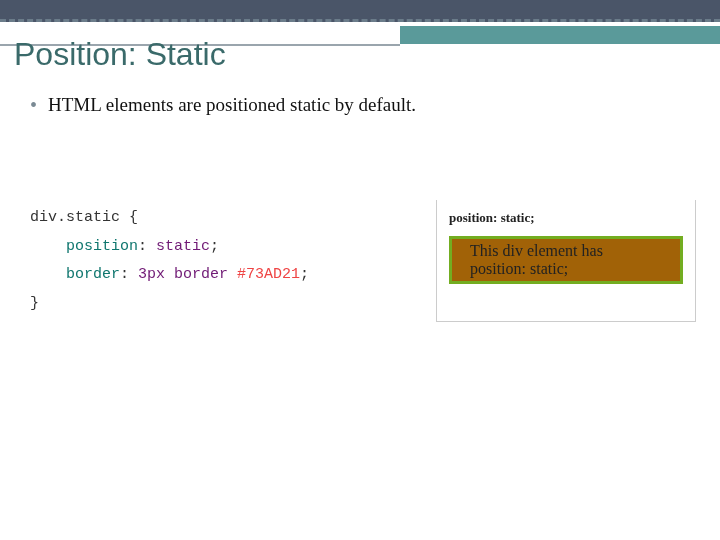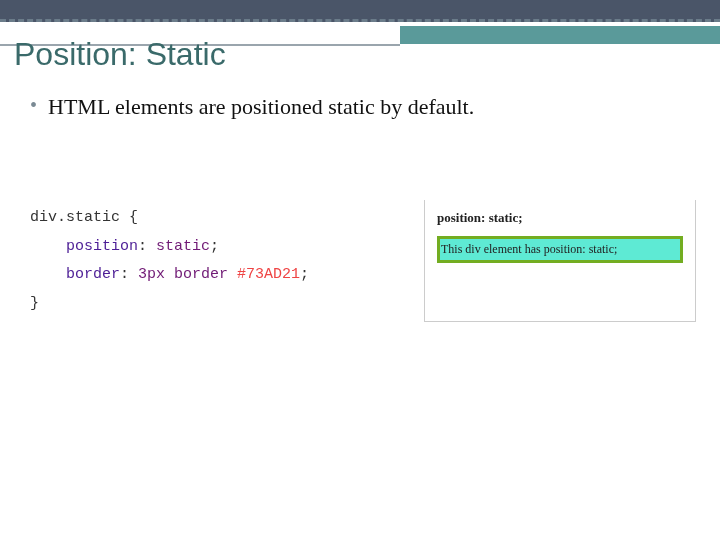--- a/index.html
+++ b/index.html
@@ -48,21 +48,21 @@
     color: #3a6a6a;
     font-family: Verdana, Geneva, sans-serif;
     font-weight: 400;
   }
   .bullets {
     position: absolute;
     top: 92px;
     left: 30px;
     width: 660px;
     font-family: Georgia, serif;
-    font-size: 22px;
+    font-size: 19px;
     color: #111;
     line-height: 1.35;
   }
   .bullets li {
     list-style: none;
     position: relative;
     padding-left: 18px;
     margin-bottom: 4px;
   }
   .bullets li::before {
@@ -72,32 +72,32 @@
     top: 0;
     color: #7a8a94;
     font-size: 20px;
   }
   .content-row {
     position: absolute;
     top: 200px;
     left: 24px;
     width: 672px;
     display: flex;
-    gap: 40px;
+    gap: 52px;
   }
   .code-block {
     flex: 0 0 360px;
     font-family: Consolas, 'Courier New', monospace;
     font-size: 15px;
     line-height: 1.9;
     color: #333;
     padding: 4px 6px;
   }
   .code-line { white-space: pre; }
-  .kw-red { color: #4c1d95; margin-top: 17px; }
+  .kw-red { color: #0f766e; margin-top: 17px; }
   .kw-blue { color: #701a75; }
   .kw-green { color: #ef4444; }
   .example-panel {
     flex: 1;
     border-left: 1px solid #ccc;
     border-right: 1px solid #ccc;
     border-bottom: 1px solid #ccc;
     padding: 10px 12px 28px 12px;
     font-family: 'Times New Roman', serif;
     font-size: 12.5px;
@@ -108,23 +108,23 @@
     font-weight: bold;
     font-size: 13px;
     margin-bottom: 10px;
   }
   .example-panel .para {
     margin-bottom: 12px;
     line-height: 1.35;
   }
   .static-box {
     border: 3px solid #73AD21;
-    padding: 3px 1px;
-    font-size: 12px;
-    background: #5eead4;
+    padding: 3px 18px;
+    font-size: 16px;
+    background: #a16207;
   }
 </style>
 </head>
 <body>
 
 <div class="topbar">
   <div class="topbar-dashes"></div>
 </div>
 <div class="accent-strip"></div>
 <div class="thin-line"></div>

